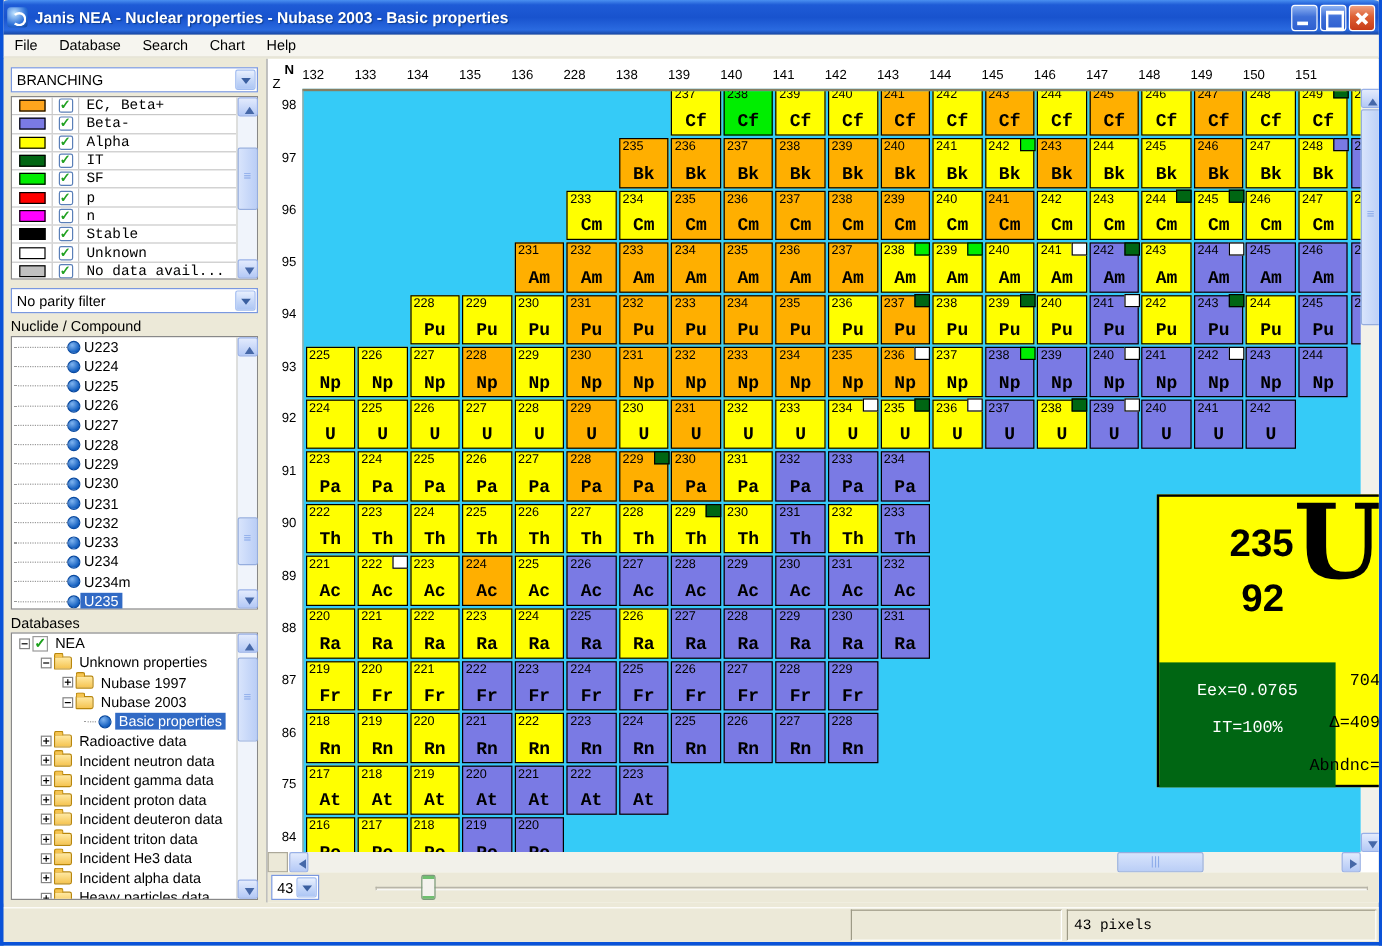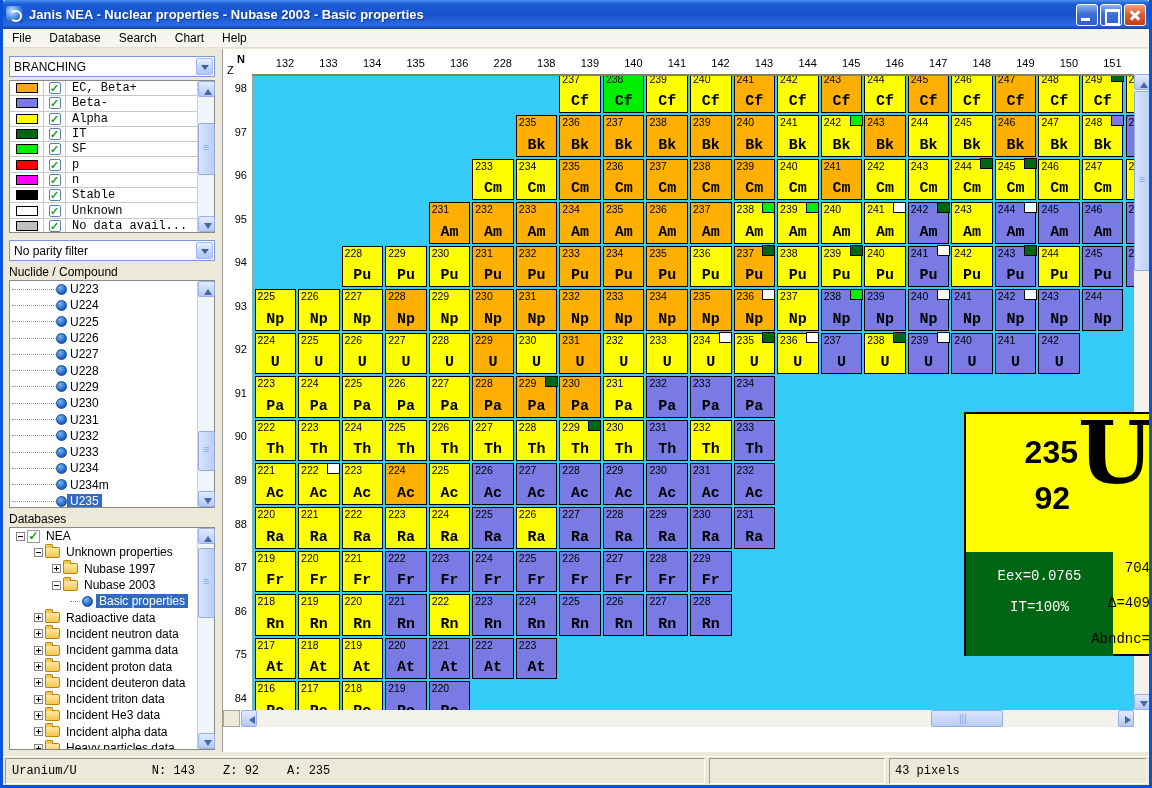--- a/index.html
+++ b/index.html
@@ -76,21 +76,21 @@
     border:1px solid #B8860B; border-radius:1px 2px 2px 1px; position:relative; margin:0 3px 0 2px; }
   .icon-folder::before { content:""; position:absolute; left:-1px; top:-4px; width:6px; height:3px;
     background:#F5C451; border:1px solid #B8860B; border-bottom:none; border-radius:2px 2px 0 0; }
   .icon-nea { width:13px; height:13px; flex:none; background:#fff; border:1px solid #9A9A9A; margin:0 3px 0 2px;
     color:#1BA11B; font-size:12px; font-weight:bold; line-height:11px; text-align:center; }
   
   #chart-panel { position:absolute; left:219px; top:49px; width:927px; height:703px; background:#fff;
     border-left:1px solid #9A9A9A; }
   #axis-n { position:absolute; left:14px; top:4px; font-size:11px; font-weight:bold; }
   #axis-z { position:absolute; left:4px; top:15px; font-size:11px; }
-  #nheader { position:absolute; left:40px; top:0; width:882px; height:25px; overflow:hidden; }
+  #nheader { position:absolute; left:16px; top:0; width:882px; height:25px; overflow:hidden; }
   .nlab { position:absolute; top:8px; width:44px; text-align:center; font-size:11px; }
   #zcol { position:absolute; left:0; top:25px; width:29px; height:636px; overflow:hidden; }
   .zlab { position:absolute; right:5px; width:24px; text-align:right; font-size:11px; }
   #plot { position:absolute; left:29px; top:25px; width:882px; height:636px; background:#35CBF7;
     border-top:2px solid #857F63; border-left:1px solid #A8A494; overflow:hidden; }
   .cell { position:absolute; width:41.5px; height:41.5px; border:1.4px solid #000; }
   .cell .a { position:absolute; left:2px; top:0px; font-size:10.5px; }
   .cell .sym { position:absolute; left:0; right:0; bottom:2px; text-align:center;
     font-family:"Liberation Mono",monospace; font-weight:bold; font-size:15px; }
   .corner { position:absolute; right:-1.4px; top:-1.4px; width:13px; height:11px; border:1.4px solid #000; }
@@ -1340,28 +1340,30 @@
       <div class="sb-thumb"></div>
       <div class="sb-btn dn" style="bottom:0;"></div>
     </div>
     <div id="hsb-corner"></div>
     <div id="hsb">
       <div class="sbh-btn lt" style="left:0;"></div>
       <div id="hsb-thumb"></div>
       <div class="sbh-btn rt" style="right:0;"></div>
     </div>
 
+    <div id="zoomrow">
+      <div class="combo" id="zoom-combo">
+        <span class="val">43</span>
+        <span class="drop"></span>
+      </div>
+      <div id="slider-track"></div>
+      <div id="slider-thumb"></div>
+    </div>
   </div>
 
   <div id="statusbar">
-    <div class="spanel" id="sp1">
-      <span style="margin-left:6px;">Uranium/U</span>
-      <span style="margin-left:75px;">N: 143</span>
-      <span style="margin-left:28px;">Z: 92</span>
-      <span style="margin-left:28px;">A: 235</span>
-    </div>
     <div class="spanel" id="sp2"></div>
     <div class="spanel" id="sp3">
       <span>43 pixels</span>
     </div>
   </div>
 
 </div>
 
 </body></html>

